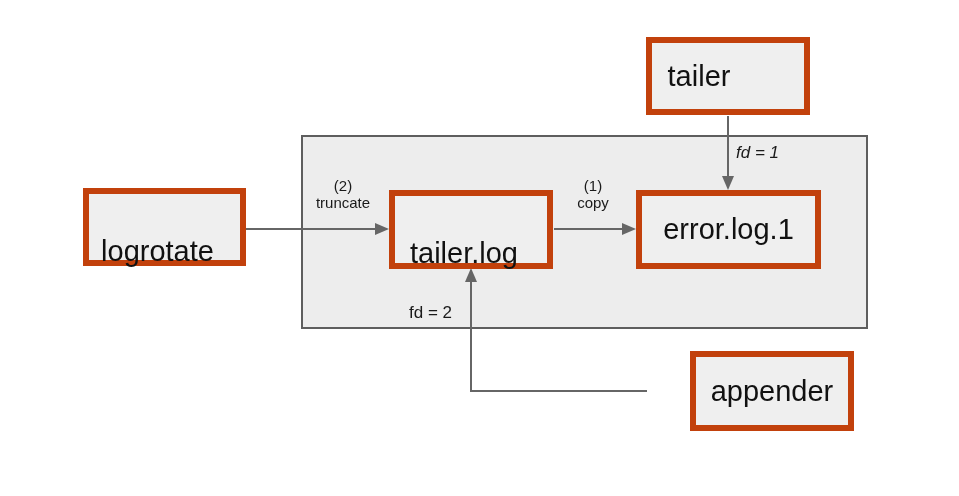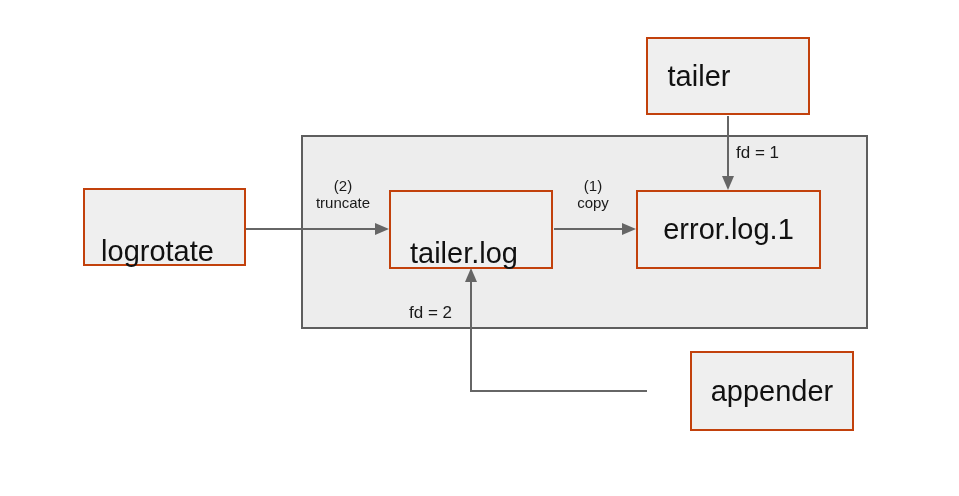--- a/index.html
+++ b/index.html
@@ -17,21 +17,21 @@
   }
   .group-box {
     position: absolute;
     background: #ededed;
     border: 2px solid #5e5e5e;
     box-sizing: border-box;
   }
   .node {
     position: absolute;
     background: #efefef;
-    border: 2px solid #c2410c;
+    border: 6px solid #c2410c;
     box-sizing: border-box;
     display: flex;
     align-items: center;
     justify-content: center;
   }
   .node-label {
     font-size: 29px;
     color: #111111;
     white-space: nowrap;
   }
@@ -94,21 +94,21 @@
 
   <div class="hline" style="left:554px; top:228px; width:70px;"></div>
   <div class="arrowhead arrow-right" style="left:622px; top:223px;"></div>
   <div class="edge-label" style="left:543px; top:177px; width:100px;">
     <div>(1)</div>
     <div>copy</div>
   </div>
 
   <div class="vline" style="left:727px; top:116px; height:62px;"></div>
   <div class="arrowhead arrow-down" style="left:722px; top:176px;"></div>
-  <div class="fd-label" style="left:736px; top:143px;">fd = 1</div>
+  <div class="fd-label" style="left:736px; top:143px;font-style:italic;">fd = 1</div>
 
   <div class="hline" style="left:470px; top:390px; width:177px;"></div>
   <div class="vline" style="left:470px; top:281px; height:111px;"></div>
   <div class="arrowhead arrow-up" style="left:465px; top:268px;"></div>
   <div class="fd-label" style="left:403px; top:303px; width:55px; text-align:center;">fd = 2</div>
 
   <div class="node" style="left:83px; top:188px; width:163px; height:78px;">
     <span class="node-label shift-left-sm">logrotate</span>
   </div>
 

